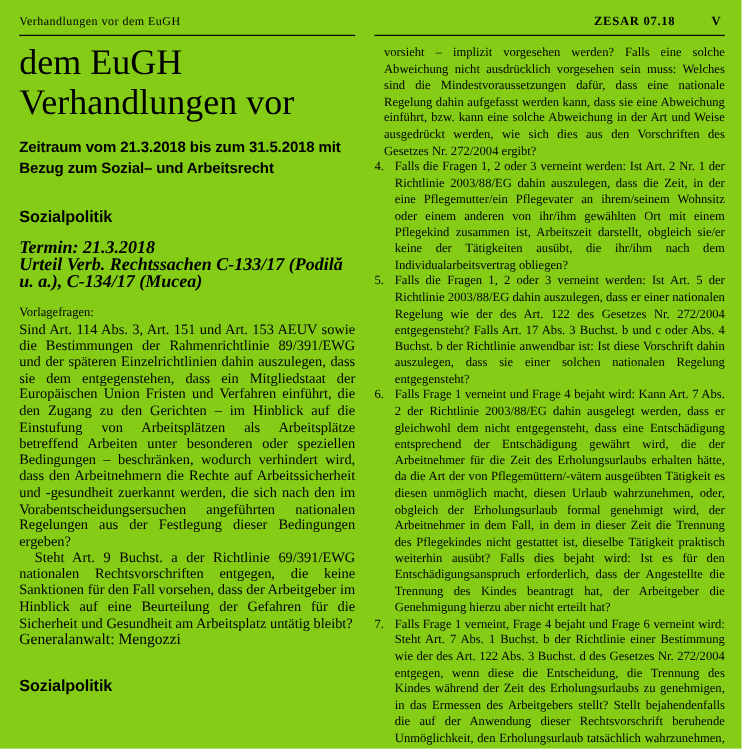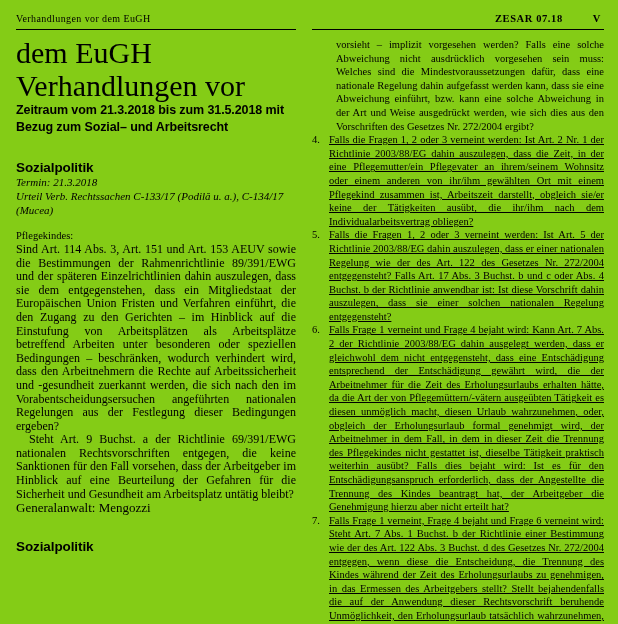--- a/index.html
+++ b/index.html
@@ -28,51 +28,54 @@
   .columns { display:flex; gap:16px; }
   .col-left { width:280px; }
   .col-right { flex:1; padding-top:8px; }
   
   .article-title {
     margin-top:6px;
     font-family:"Liberation Serif", serif;
     font-weight:500; font-size:30px; line-height:33px; color:#000;
   }
   .article-subtitle {
+    margin-top:13px;
     font-family:"Liberation Sans", sans-serif;
     font-weight:700; font-size:12.5px; line-height:17px; letter-spacing:-0.1px;
     color:#000;
   }
   .article-subtitle div { white-space:nowrap; }
   .section-heading {
     margin-top:24px;
     font-family:"Liberation Sans", sans-serif;
     font-weight:700; font-size:13.5px; line-height:16px; letter-spacing:-0.1px;
     color:#000;
   }
   .case-info {
-    font-style:italic; font-size:11px; line-height:13.8px;
+    margin-top:12px;
+    font-style:italic; font-size:15px; line-height:13.8px;
     color:#000;
+    font-weight:bold;
   }
   .q-label { margin-top:12px; font-size:10.5px; line-height:13.6px; color:#000; }
   .body-par {
     font-size:12px; line-height:13.6px; text-align:justify;
     hyphens:auto; -webkit-hyphens:auto; color:#000;
   }
   .body-par.indented { text-indent:13px; }
   .advocate { font-size:13px; line-height:13.6px; color:#000; }
   
   .col-right { font-size:10.5px; line-height:13.6px; color:#000; }
   .continuation {
-    margin-left:24px; text-align:justify;
+    margin-left:8px; text-align:justify;
     hyphens:auto;font-family:Liberation Serif, serif; -webkit-hyphens:auto;
   }
   .q-item { display:flex; }
   .q-num { flex:0 0 17px; }
-  .q-text { flex:1; text-align:justify; hyphens:auto;text-decoration:underline; -webkit-hyphens:auto; }
+  .q-text { flex:1; text-align:justify; hyphens:auto; -webkit-hyphens:auto; }
 </style>
 </head>
 <body>
 
 <div class="page">
 
   <div class="header-row">
     <div class="h-left">Verhandlungen vor dem EuGH</div>
     <div class="h-right">
       <span>ZESAR 07.18</span>
@@ -94,21 +97,21 @@
         <div>Bezug zum Sozial– und Arbeitsrecht</div>
       </h2>
 
       <h3 class="section-heading">Sozialpolitik</h3>
 
       <div class="case-info">
         <div>Termin: 21.3.2018</div>
         <div>Urteil Verb. Rechtssachen C-133/17 (Podilă u. a.), C-134/17 (Mucea)</div>
       </div>
 
-      <div class="q-label">Pflegekindes:</div>
+      <div class="q-label">Vorlagefragen:</div>
 
       <div class="body-par">Sind Art. 114 Abs. 3, Art. 151 und Art. 153 AEUV sowie die Bestimmungen der Rahmenrichtlinie 89/391/EWG und der späteren Einzelrichtlinien dahin auszulegen, dass sie dem entgegenstehen, dass ein Mitgliedstaat der Europäischen Union Fristen und Verfahren einführt, die den Zugang zu den Gerichten – im Hinblick auf die Einstufung von Arbeitsplätzen als Arbeitsplätze betreffend Arbeiten unter besonderen oder speziellen Bedingungen – beschränken, wodurch verhindert wird, dass den Arbeitnehmern die Rechte auf Arbeitssicherheit und -gesundheit zuerkannt werden, die sich nach den im Vorabentscheidungsersuchen angeführten nationalen Regelungen aus der Festlegung dieser Bedingungen ergeben?</div>
       <div class="body-par indented">Steht Art. 9 Buchst. a der Richtlinie 69/391/EWG nationalen Rechtsvorschriften entgegen, die keine Sanktionen für den Fall vorsehen, dass der Arbeitgeber im Hinblick auf eine Beurteilung der Gefahren für die Sicherheit und Gesundheit am Arbeitsplatz untätig bleibt?</div>
       <div class="advocate">Generalanwalt: Mengozzi</div>
 
       <h3 class="section-heading">Sozialpolitik</h3>
 
 
     </div>
 

